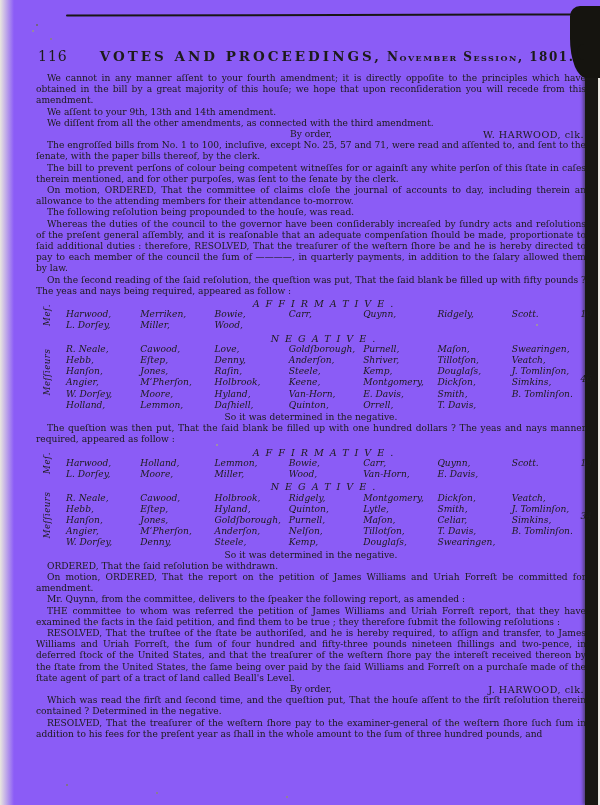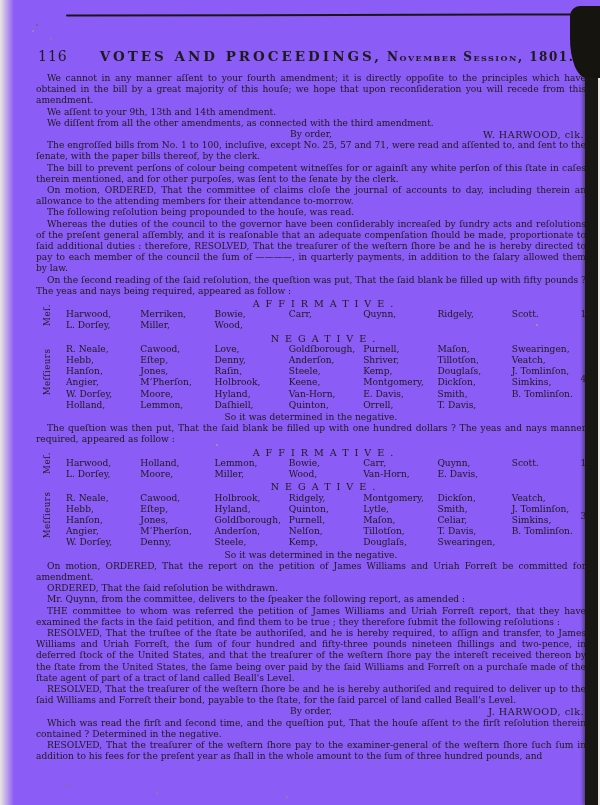--- a/index.html
+++ b/index.html
@@ -33,21 +33,21 @@
   .title-main{font-size:13.5px;letter-spacing:3px;font-weight:bold;}
   .title-session{font-size:12px;font-variant:small-caps;letter-spacing:1.5px;font-weight:bold;}
   
   .content{margin:0 14px 0 36px;font-size:9.1px;line-height:11.2px;text-align:justify;}
   .para{margin:0;text-indent:11px;}
   .byorder-line{position:relative;margin:0;height:11.2px;}
   .byorder-center{position:absolute;left:0;right:0;text-align:center;}
   .byorder-right{position:absolute;right:2px;font-size:9.6px;letter-spacing:.5px;}
   .center-line{margin:0;text-align:center;text-indent:0;}
   
-  .vote-section{position:relative;padding-left:30px;margin:1px 0;}
+  .vote-section{position:relative;padding-left:30px;margin:1px 0;font-style:italic;}
   .vote-heading{margin:0;text-align:center;letter-spacing:6px;font-size:9.6px;}
   .vote-cols{position:relative;display:flex;}
   .vote-col{flex:1 1 0;}
   .vote-name{display:block;white-space:nowrap;}
   .margin-label{position:absolute;left:6px;top:50%;
     transform:translateY(-50%) rotate(180deg);
     writing-mode:vertical-rl;font-size:8.6px;letter-spacing:.5px;}
   .vote-count{position:absolute;right:-6px;font-size:9px;}
   .vote-count.first{top:0;}
   .vote-count.last{bottom:26px;}
@@ -259,26 +259,25 @@
           <div class="vote-col">
             <span class="vote-name">Veatch,</span>
             <span class="vote-name">J. Tomlinſon,</span>
             <span class="vote-name">Simkins,</span>
             <span class="vote-name">B. Tomlinſon.</span>
           </div>
           <span class="vote-count last">34</span>
         </div>
       </div>
       <p class="center-line">So it was determined in the negative.</p>
+      <p class="para">ORDERED, That the ſaid reſolution be withdrawn.</p>
       <p class="para">On motion, ORDERED, That the report on the petition of James Williams and Uriah Forreſt be committed for amendment.</p>
-      <p class="para">ORDERED, That the ſaid reſolution be withdrawn.</p>
       <p class="para">Mr. Quynn, from the committee, delivers to the ſpeaker the following report, as amended :</p>
       <p class="para">THE committee to whom was referred the petition of James Williams and Uriah Forreſt report, that they have examined the facts in the ſaid petition, and find them to be true ; they therefore ſubmit the following reſolutions :</p>
       <p class="para">RESOLVED, That the truſtee of the ſtate be authoriſed, and he is hereby required, to aſſign and transfer, to James Williams and Uriah Forreſt, the ſum of four hundred and fifty-three pounds nineteen ſhillings and two-pence, in deferred ſtock of the United States, and that the treaſurer of the weſtern ſhore pay the intereſt received thereon by the ſtate from the United States, the ſame being over paid by the ſaid Williams and Forreſt on a purchaſe made of the ſtate agent of part of a tract of land called Beall's Level.</p>
-      <p class="para">RESOLVED, That the treaſurer of the weſtern ſhore be and he is hereby authoriſed and required to deliver up to the ſaid Williams and Forreſt their bond, payable to the ſtate, for the ſaid parcel of land called Beall's Level.</p>
       <div class="byorder-line">
         <span class="byorder-center">By order,</span>
         <span class="byorder-right">J. HARWOOD, clk.</span>
       </div>
       <p class="para">Which was read the firſt and ſecond time, and the queſtion put, That the houſe aſſent to the firſt reſolution therein contained ? Determined in the negative.</p>
       <p class="para">RESOLVED, That the treaſurer of the weſtern ſhore pay to the examiner-general of the weſtern ſhore ſuch ſum in addition to his fees for the preſent year as ſhall in the whole amount to the ſum of three hundred pounds, and</p>
     </div>
 </div>
 
 </body></html>

